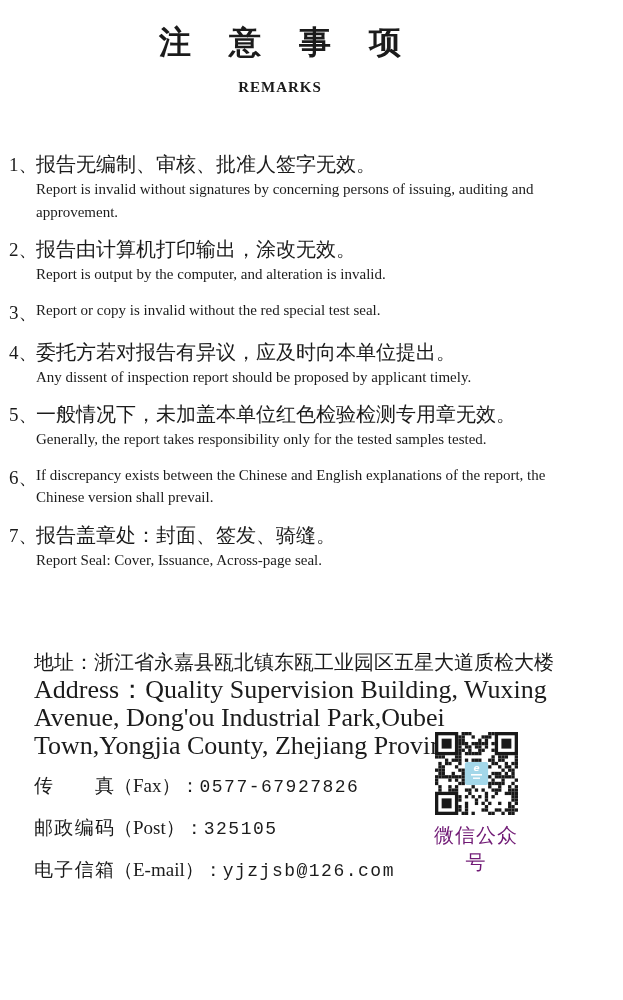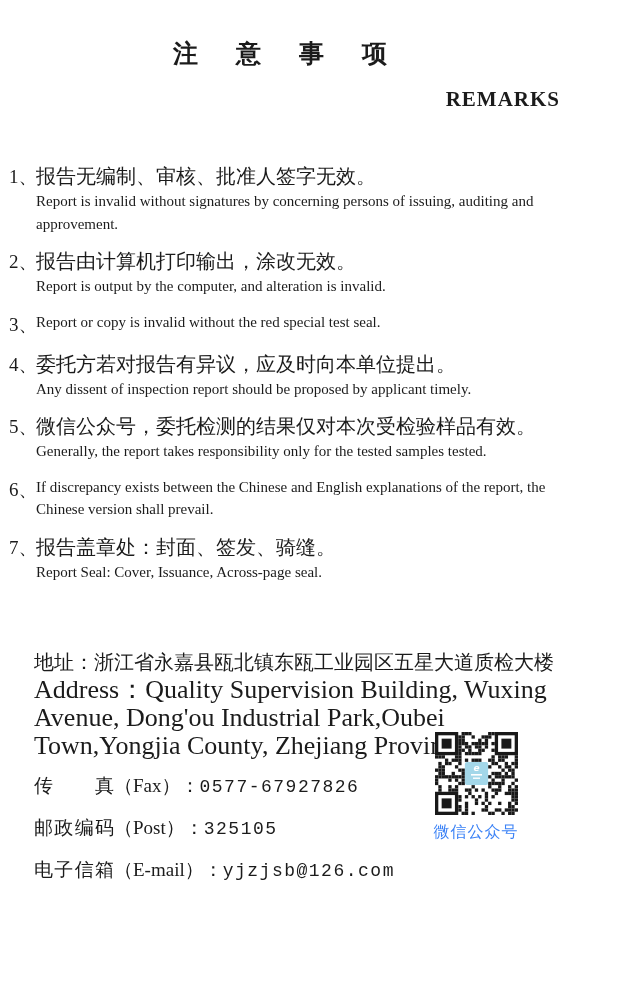--- a/index.html
+++ b/index.html
@@ -6,23 +6,23 @@
   body {
     width:623px; height:1000px; overflow:hidden;
     background:#ffffff; color:#1b1b1b;
     font-family:"Liberation Serif","DejaVu Serif",serif;
     position:relative;
   }
   .page { position:relative; width:623px; height:1000px; }
 
   
   .title-block { width:560px; padding-top:28px; text-align:center; }
-  .title-zh { margin:12px; font-size:25px; font-weight:bold; line-height:28px; }
+  .title-zh { margin:0; font-size:32px; font-weight:bold; line-height:28px; }
   .title-zh span { letter-spacing:38px; margin-right:-38px; }
-  .title-en { margin:20px 0 0 0; font-size:21px; font-weight:bold; letter-spacing:1px; line-height:22px;text-align:right; }
+  .title-en { margin:20px 0 0 0; font-size:15px; font-weight:bold; letter-spacing:1px; line-height:22px; }
 
   
   .remarks-list { margin-top:53px; padding-left:9px; padding-right:40px; }
   .item { display:flex; margin-bottom:13px; }
   .num { flex:none; width:27px; font-size:19px; line-height:27px; }
   .item-body { flex:1; max-width:545px; }
   .zh { font-size:20px; line-height:27px; }
   .en { font-size:15px; line-height:22.5px; }
 
   
@@ -33,22 +33,22 @@
 
   .contacts { margin-top:14px; padding-left:22px; }
   .crow { margin-bottom:17px; font-size:19px; line-height:24px; white-space:nowrap; }
   .clabel { display:inline-block; width:80px; text-align:justify; text-align-last:justify; }
   .cparen { }
   .cvalue { font-family:"Liberation Mono","DejaVu Sans Mono",monospace; font-size:18px; letter-spacing:1.5px; }
 
   
   .qr-wrap { position:absolute; left:419px; top:84px; width:90px; text-align:center; }
   .qr-svg { display:block; margin:0 auto; }
-  .qr-label { margin-top:7px; font-size:16px; letter-spacing:1px;
-              font-family:"Liberation Serif","DejaVu Serif",serif; color:#3b82f6; }
+  .qr-label { margin-top:7px; font-size:20px; letter-spacing:1px;
+              font-family:"Liberation Serif","DejaVu Serif",serif; color:#701a75; }
 </style>
 </head>
 <body>
 
 <div class="page">
 
   <div class="title-block">
     <h1 class="title-zh"><span>注意事项</span></h1>
     <h2 class="title-en">REMARKS</h2>
   </div>
@@ -77,21 +77,21 @@
     <div class="item">
       <span class="num">4、</span>
       <div class="item-body">
         <div class="zh">委托方若对报告有异议，应及时向本单位提出。</div>
         <div class="en">Any dissent of inspection report should be proposed by applicant timely.</div>
       </div>
     </div>
     <div class="item">
       <span class="num">5、</span>
       <div class="item-body">
-        <div class="zh">微信公众号，委托检测的结果仅对本次受检验样品有效。</div>
+        <div class="zh">一般情况下，未加盖本单位红色检验检测专用章无效。</div>
         <div class="en">Generally, the report takes responsibility only for the tested samples tested.</div>
       </div>
     </div>
     <div class="item">
       <span class="num">6、</span>
       <div class="item-body">
         <div class="en">If discrepancy exists between the Chinese and English explanations of the report, the Chinese version shall prevail.</div>
       </div>
     </div>
     <div class="item">

